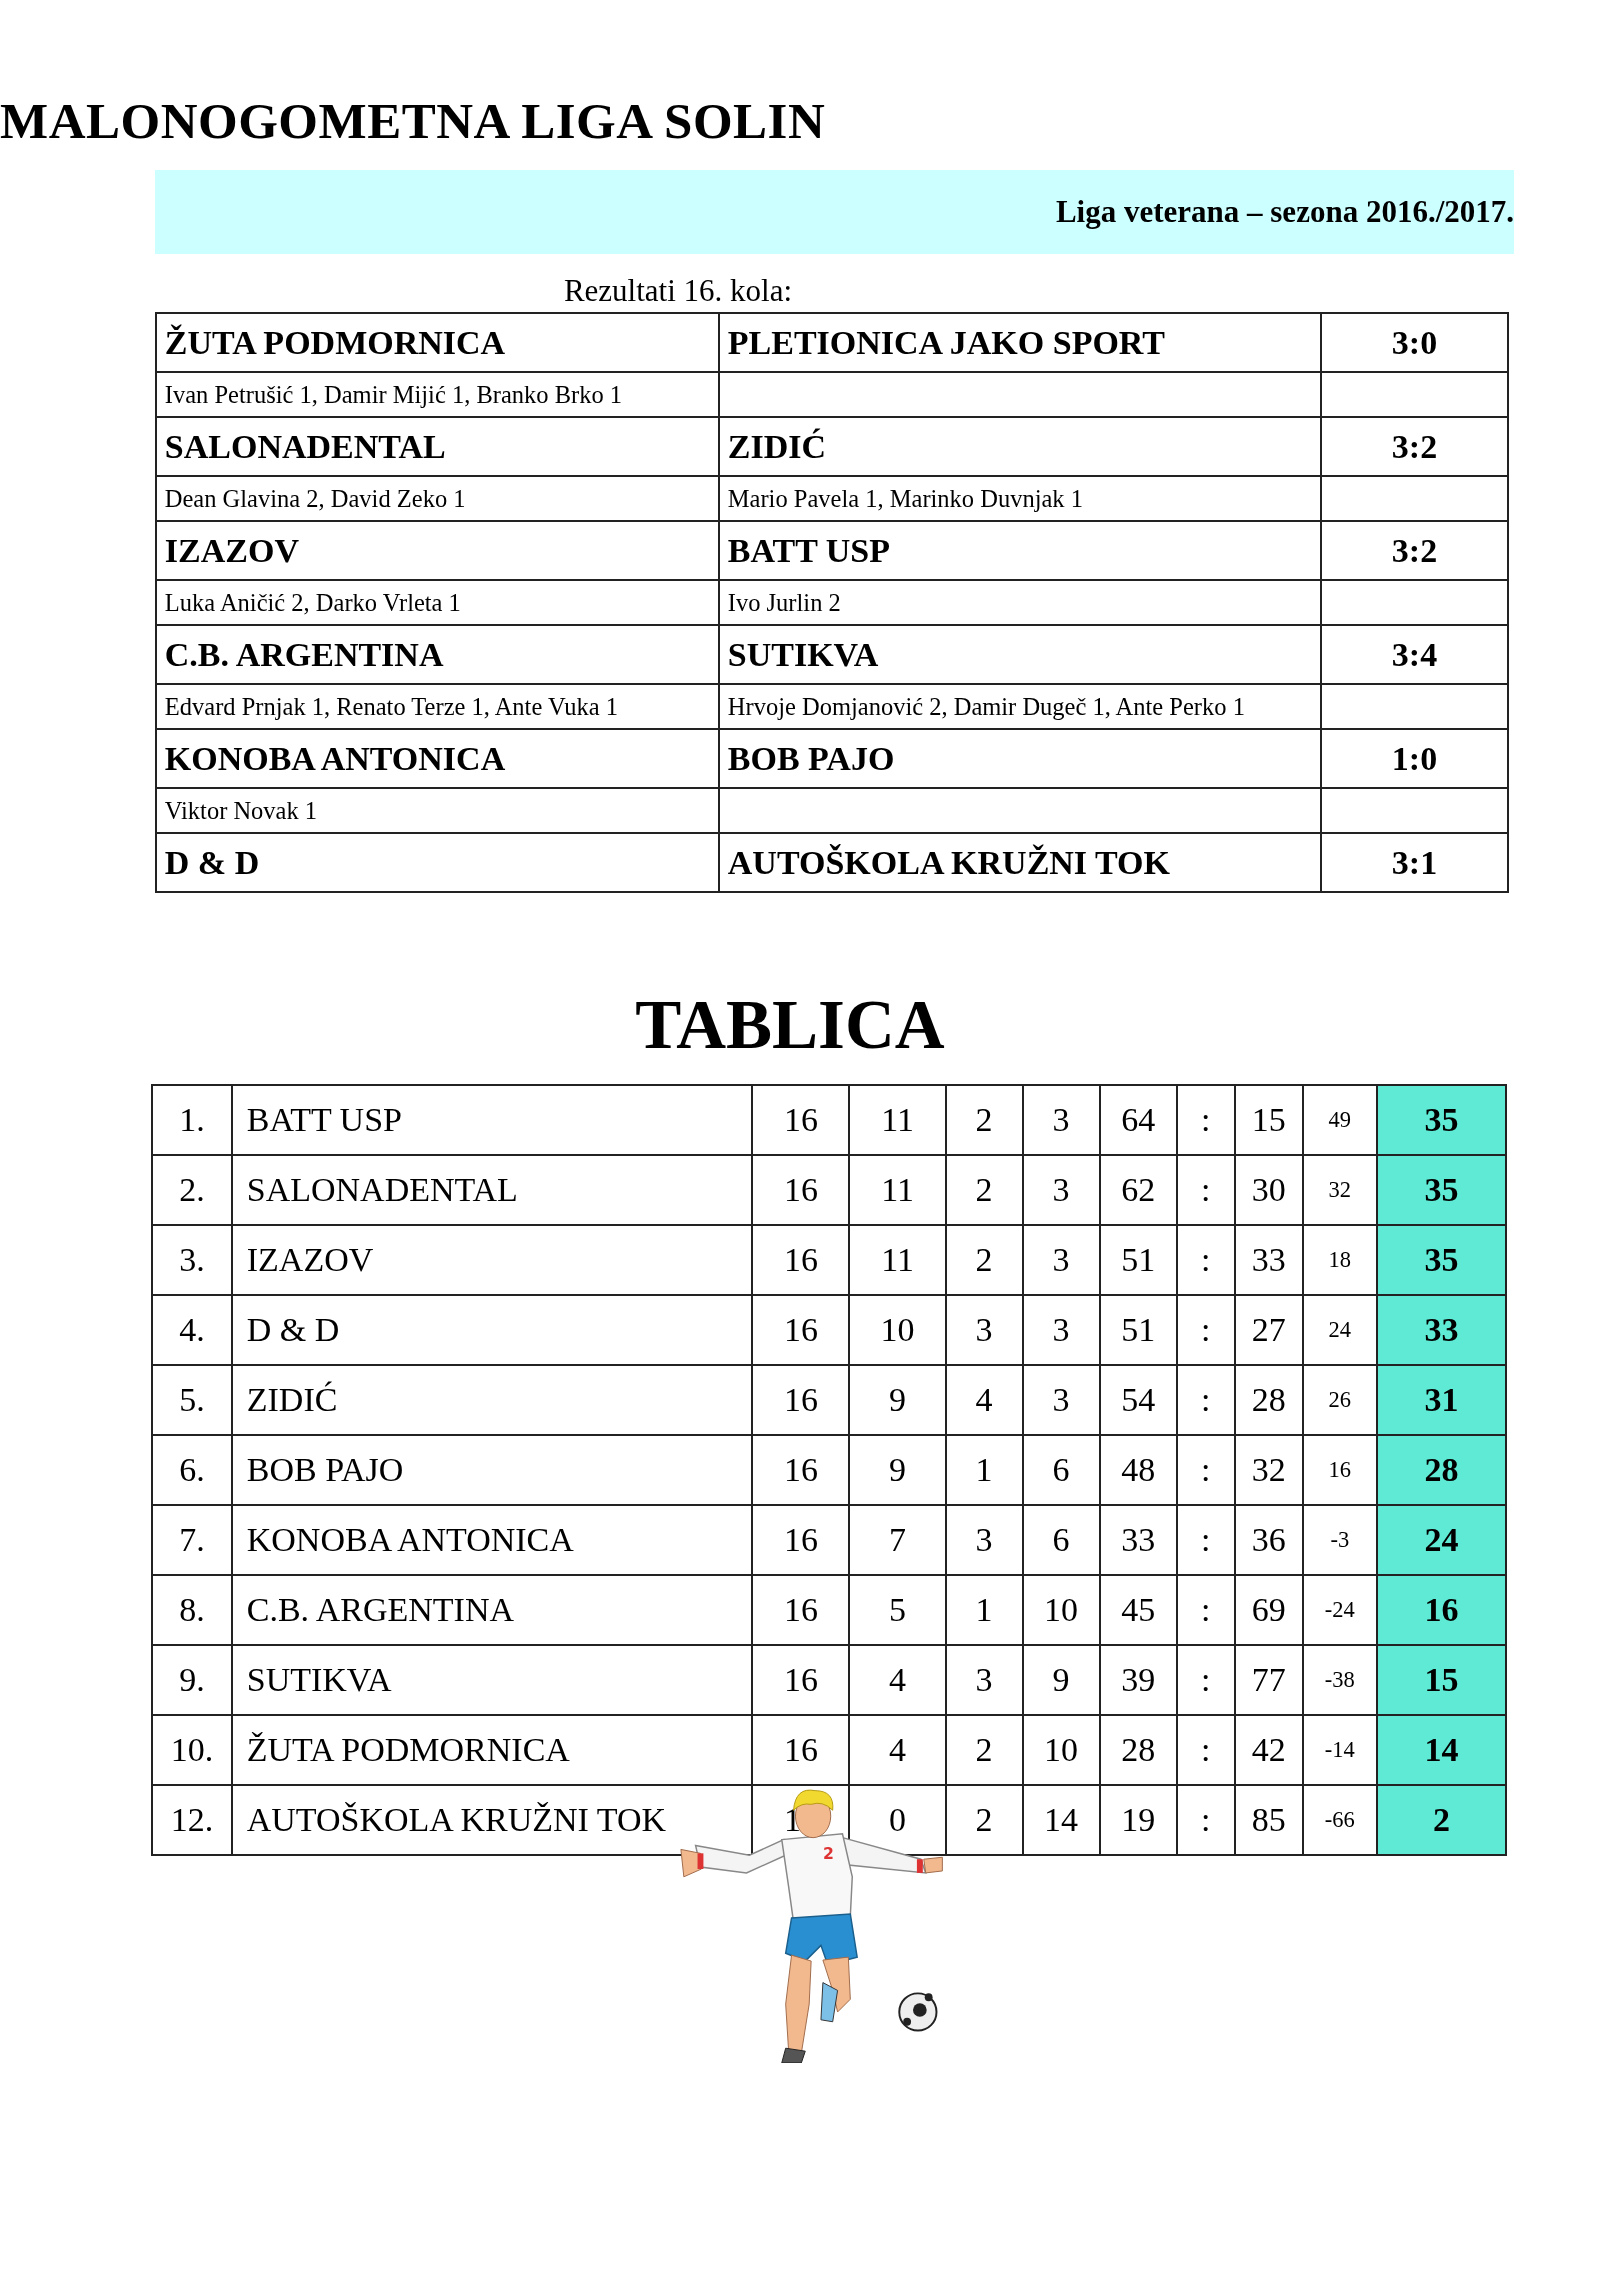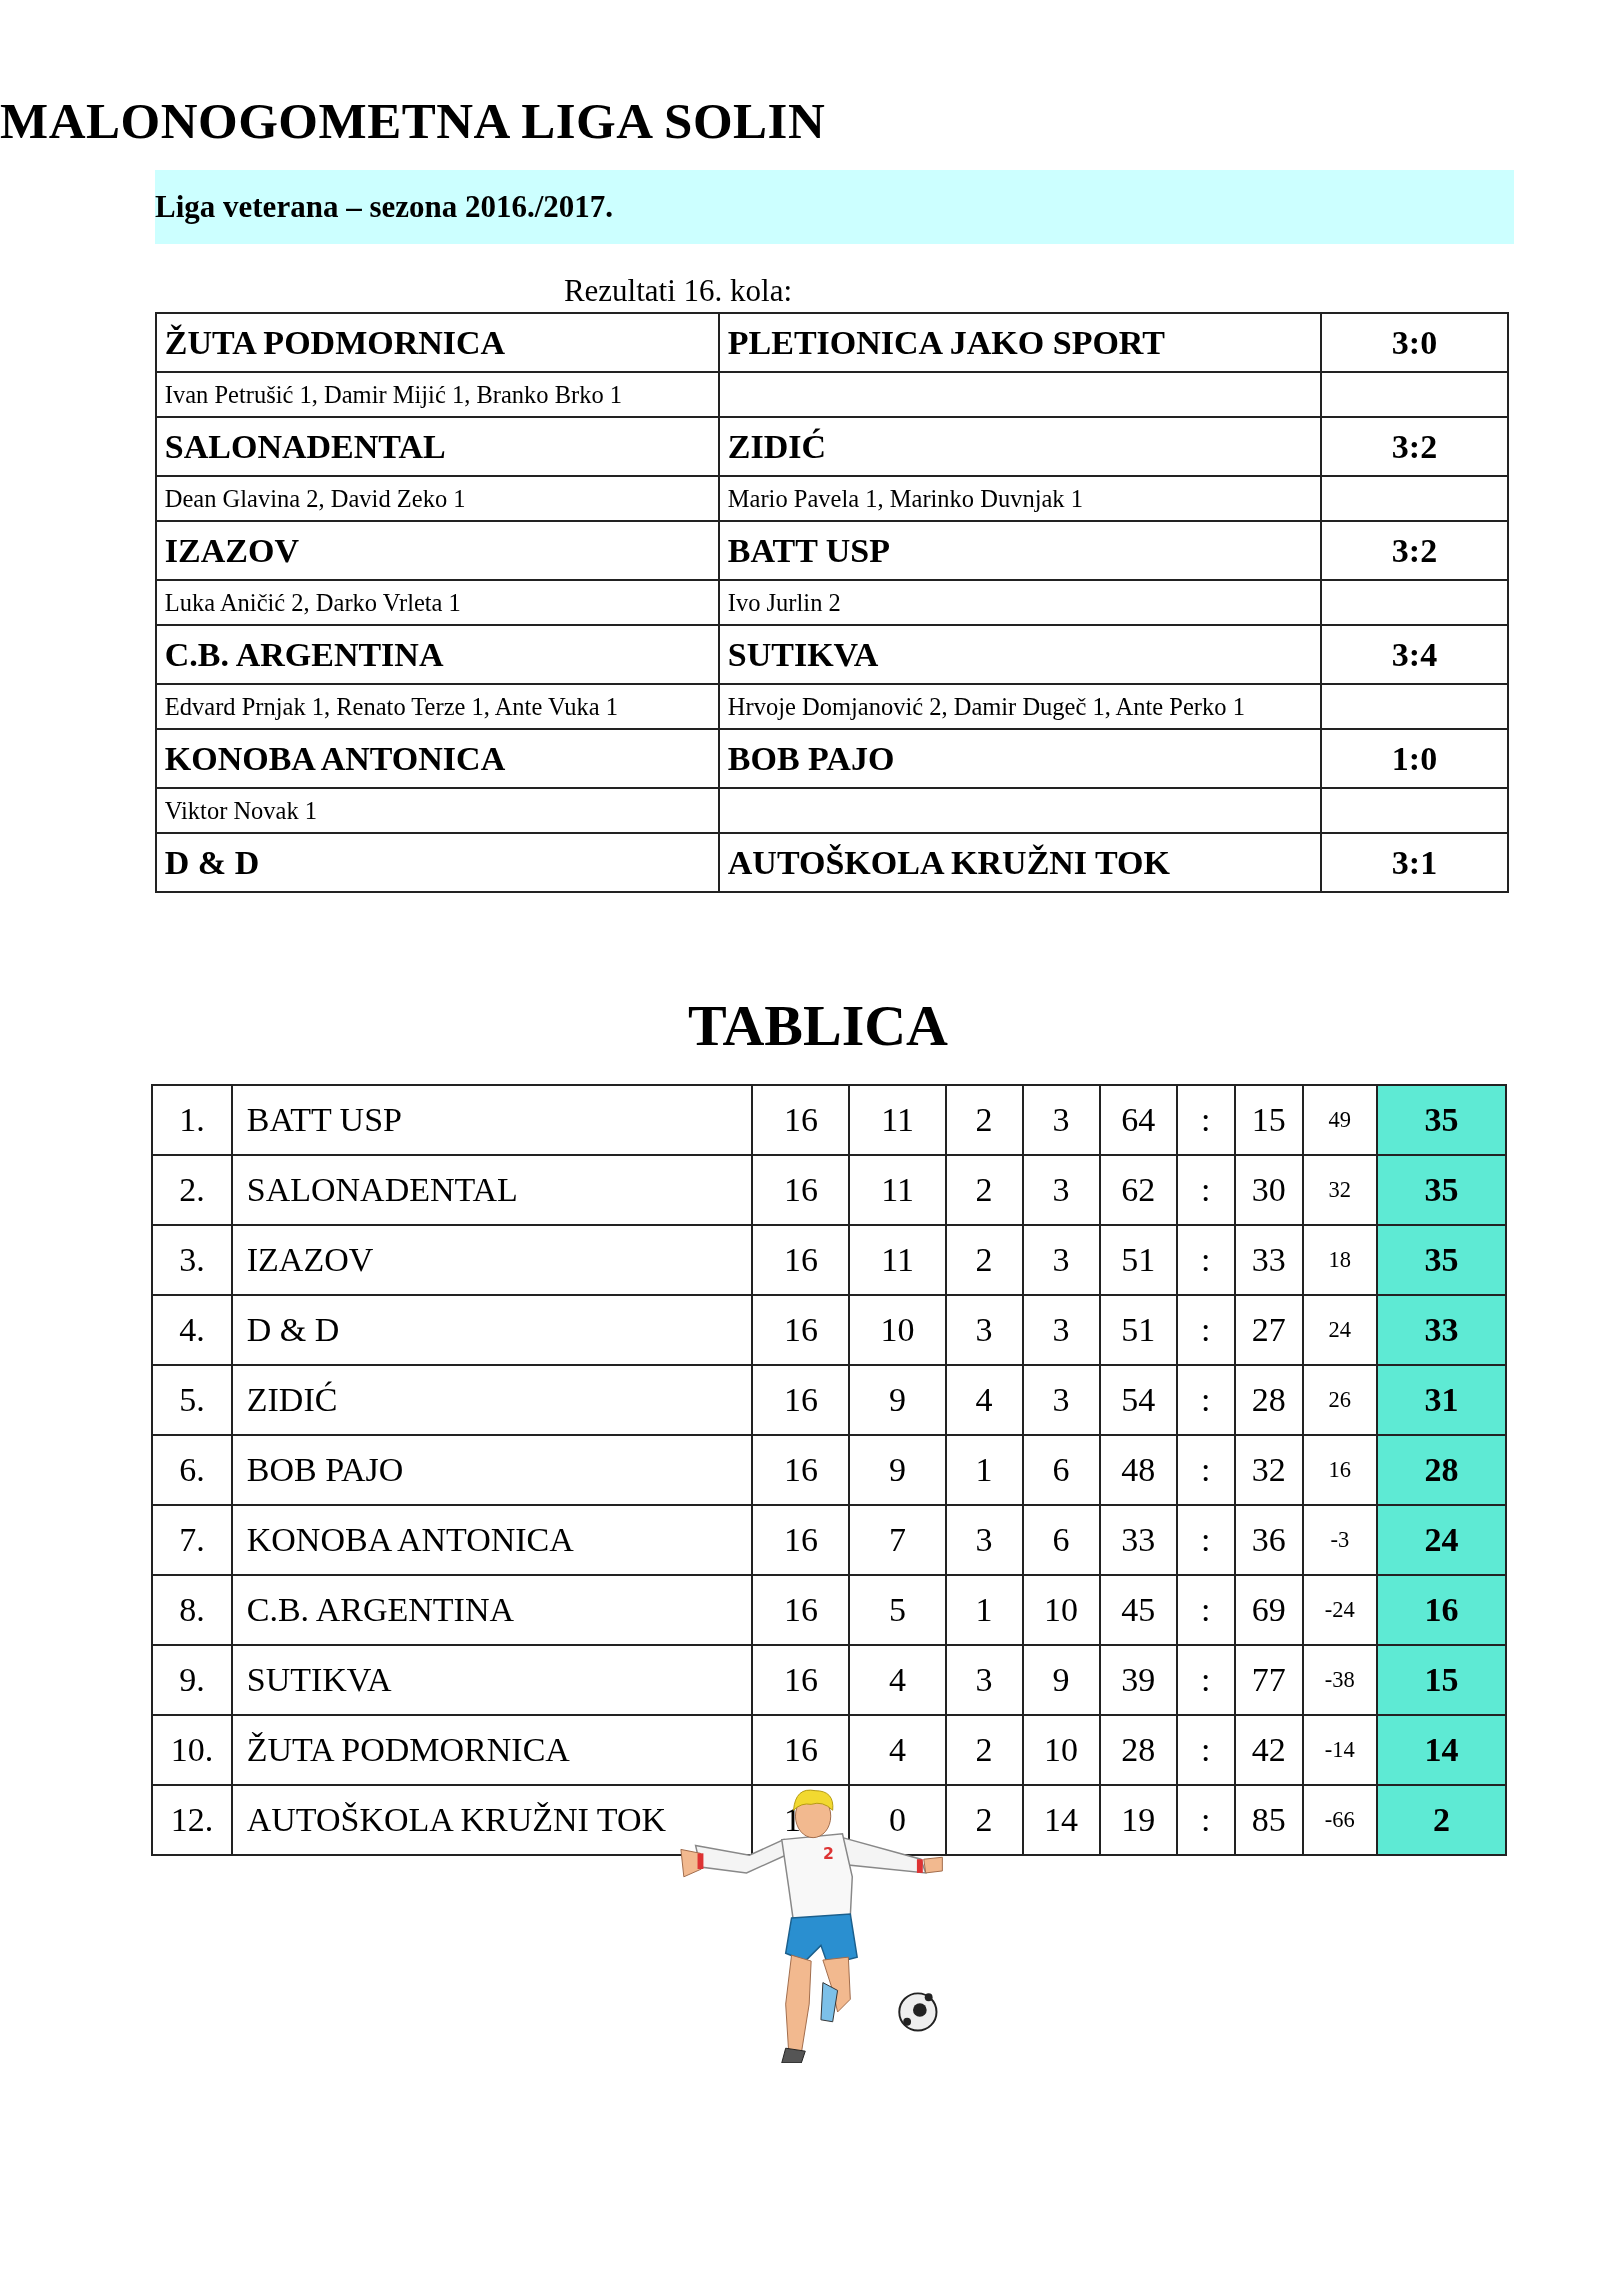--- a/index.html
+++ b/index.html
@@ -1,33 +1,33 @@
 <!DOCTYPE html>
 <html><head>
 <meta charset="utf-8">
 <style>
   html, body { margin: 0; padding: 0; background: #ffffff; }
   body { width: 1620px; height: 2293px; position: relative; overflow: hidden;
          font-family: "Liberation Serif", "DejaVu Serif", serif; color: #000; }
   .abs { position: absolute; }
   #main-title { left: 0; width: 1620px; top: 90px; text-align: left;
                 font-size: 51px; font-weight: bold; line-height: 63px; letter-spacing: 0.5px; }
-  #subtitle-band { left: 155px; top: 170px; width: 1359px; height: 74px; background: #CCFFFF;
-                   display: flex; align-items: center; justify-content: flex-start; }
+  #subtitle-band { left: 155px; top: 170px; width: 1359px; height: 84px; background: #CCFFFF;
+                   display: flex; align-items: center; justify-content: flex-end; }
   #subtitle-band span { font-size: 31px; font-weight: bold; }
   #round-label { left: 0; width: 1356px; top: 271px; text-align: center; font-size: 31px; line-height: 39px; }
 
   
   #results { left: 155px; top: 312px; width: 1352px; border-collapse: collapse; table-layout: fixed; }
   #results td { border: 2px solid #222; padding: 0 7.8px; vertical-align: middle; overflow: hidden; white-space: nowrap; }
   #results tr.match td { height: 57px; font-size: 34px; font-weight: bold; }
   #results tr.scorers td { height: 43px; font-size: 24.5px; margin-left: 8px; }
   #results td.score { text-align: center; }
 
-  #tablica-title { left: 0; width: 1580px; top: 990px; text-align: center; font-size: 58px; font-weight: bold; line-height: 71px; margin-left: 28px; }
+  #tablica-title { left: 0; width: 1580px; top: 990px; text-align: center; font-size: 69px; font-weight: bold; line-height: 71px; }
 
   
   #standings { left: 151px; top: 1084px; width: 1356px; border-collapse: collapse; table-layout: fixed; }
   #standings td { border: 2px solid #222; height: 47px; padding: 0; font-size: 34px; text-align: center; vertical-align: middle; white-space: nowrap; overflow: hidden; }
   #standings td.team { text-align: left; padding-left: 13.7px; }
   #standings td.gd { font-size: 22.5px; vertical-align: bottom; padding-bottom: 21px; }
   #standings td.pts { background: #5eead4; font-weight: bold; }
 
   #illustration { left: 676px; top: 1769px; width: 284px; height: 294px; }
 </style>

